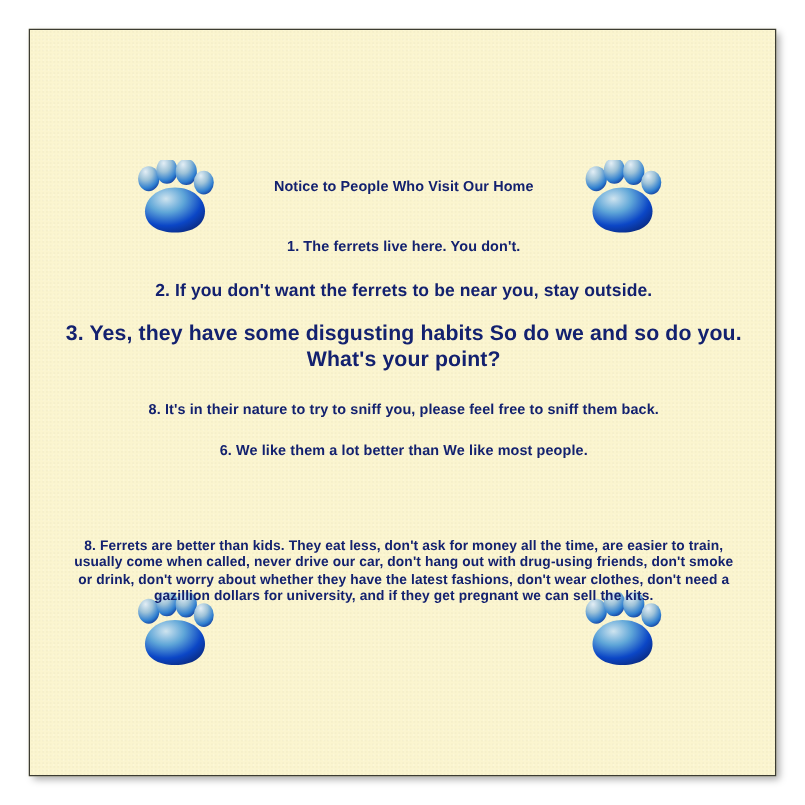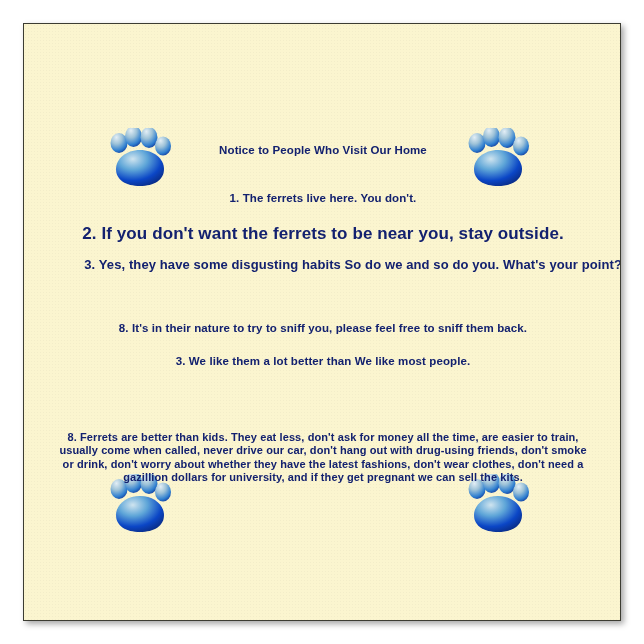--- a/index.html
+++ b/index.html
@@ -69,22 +69,22 @@
     color: #13216f;
     letter-spacing: 0.1px;
     line-height: 1.22;
     white-space: pre-wrap;
   }
   #title {
     top: 119px;
     font-size: 11.5px;
   }
   #item1 { top: 167px; font-size: 11.5px; text-align: center; }
-  #item2 { top: 200px; font-size: 17px; }
-  #item3 { top: 233px; font-size: 13px; text-align: right; }
+  #item2 { top: 200px; font-size: 14px; }
+  #item3 { top: 233px; font-size: 17px; }
   #item4 { top: 266px; font-size: 11.5px; }
   #item5 { top: 297px; font-size: 11.5px; }
   #item6 { top: 330px; font-size: 11.5px; }
   #item7 {
     top: 362px;
     font-size: 11.5px;
     padding: 0 28px;
     width: auto;
     left: 0; right: 0;
     box-sizing: border-box;
@@ -158,20 +158,20 @@
         <path d="M32 22 C46 22 56 31 56 41 C56 52 46 58 32 58 C18 58 8 52 8 41 C8 31 18 22 32 22 Z" fill="url(#padg)"></path>
       </svg>
     </div>
 
     <div id="text-block">
       <div class="line" id="title">Notice to People Who Visit Our Home</div>
       <div class="line" id="item1">1. The ferrets live here. You don't.</div>
       <div class="line" id="item2">2. If you don't want the ferrets to be near you, stay outside.</div>
       <div class="line" id="item3">3. Yes, they have some disgusting habits So do we and so do you. What's your point?</div>
       <div class="line" id="item5">8. It's in their nature to try to sniff you, please feel free to sniff them back.</div>
-      <div class="line" id="item6">3. We like them a lot better than We like most people.</div>
+      <div class="line" id="item6">6. We like them a lot better than We like most people.</div>
       <div class="line" id="item8">8. Ferrets are better than kids. They eat less, don't ask for money all the time, are easier to train,
 usually come when called, never drive our car, don't hang out with drug-using friends, don't smoke
 or drink, don't worry about whether they have the latest fashions, don't wear clothes, don't need a
 gazillion dollars for university, and if they get pregnant we can sell the kits.</div>
     </div>
   </div>
 </div>
 
 </body></html>

